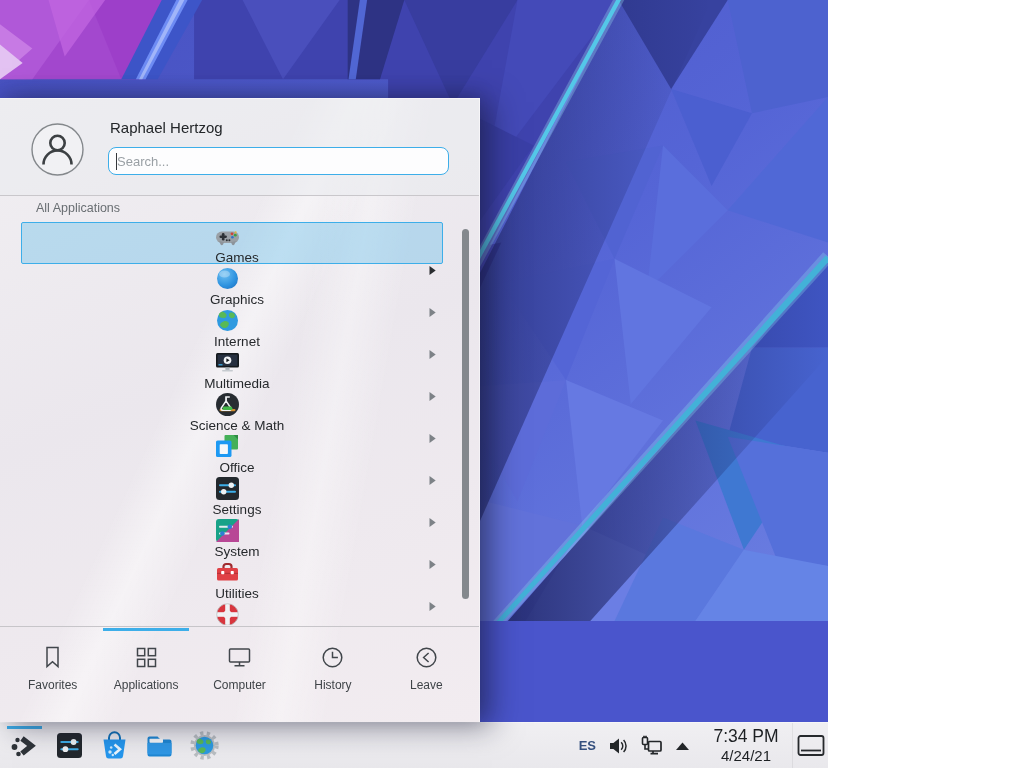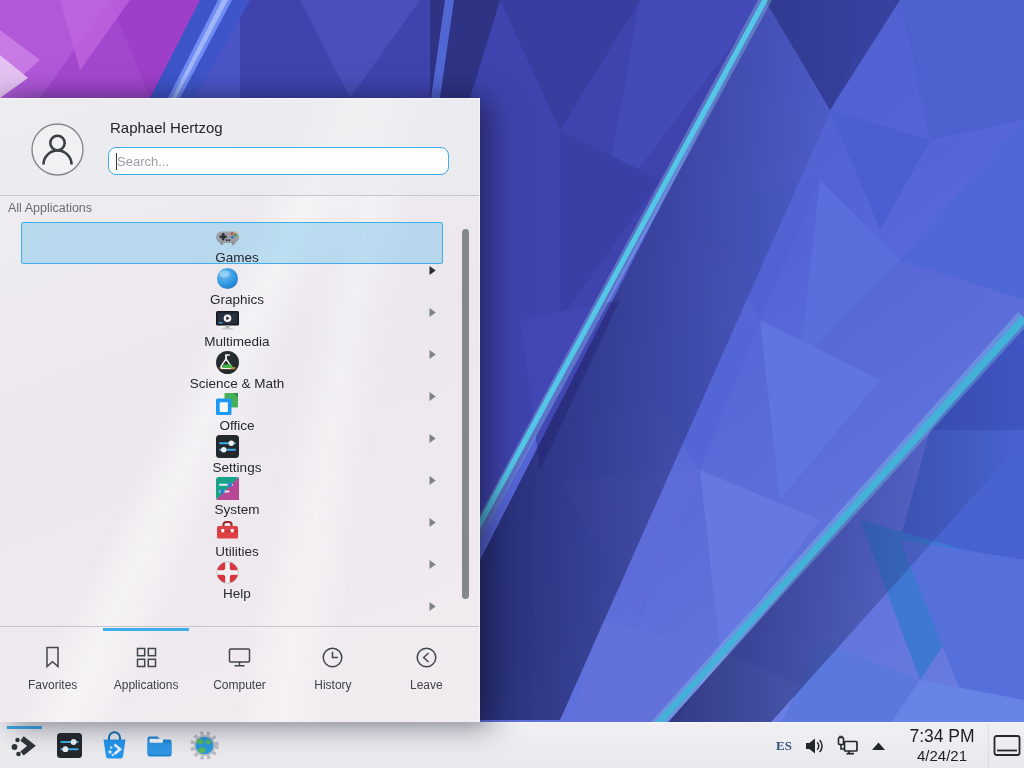--- a/index.html
+++ b/index.html
@@ -1,19 +1,19 @@
 <!DOCTYPE html>
 <html><head>
 <meta charset="utf-8">
 <style>
   * { margin:0; padding:0; box-sizing:border-box; }
   html,body { width:1024px; height:768px; overflow:hidden; }
   body { font-family:"Liberation Sans","DejaVu Sans",sans-serif; }
 
-  .desktop { position:relative; width:1024px; height:768px; overflow:hidden; background:#4a55cc; }
+  .desktop { position:relative; width:828px; height:768px; overflow:hidden; background:#4a55cc; }
   .wallpaper { position:absolute; inset:0; }
 
   
   .menu {
     position:absolute; left:0; top:98px; width:480px; height:624px;
     background:
       linear-gradient(115deg, rgba(255,255,255,0) 40%, rgba(255,255,255,.45) 46%, rgba(255,255,255,0) 53%),
       linear-gradient(100deg, rgba(255,255,255,0) 58%, rgba(255,255,255,.35) 66%, rgba(255,255,255,0) 74%),
       linear-gradient(160deg, #f1eff2 0%, #ebe7ed 45%, #f2ecf0 100%);
     box-shadow: 12px 4px 28px rgba(20,22,50,.5), 0 -6px 16px rgba(20,22,50,.18);
@@ -26,21 +26,21 @@
   .avatar { position:absolute; left:31px; top:24px; width:53px; height:53px; }
   .user-name { position:absolute; left:110px; top:20px; font-size:15px; color:#232629; }
   .search-box { position:absolute; left:108px; top:48px; width:341px; height:28px;
     background:#fdfdfe; border:1px solid #3daee9; border-radius:8px; }
   .search-box input { position:absolute; inset:0; width:100%; height:100%; border:none; outline:none;
     background:transparent; font-size:13px; padding:0 8px; color:#232629;
     font-family:"Liberation Sans","DejaVu Sans",sans-serif; }
   .search-box input::placeholder { color:#9aa0a5; }
   .text-caret { position:absolute; left:7px; top:5px; width:1px; height:17px; background:#33363a; }
 
-  .section-label { position:absolute; left:8px; top:102px; font-size:12.5px; color:#696e72; }
+  .section-label { position:absolute; left:36px; top:102px; font-size:12.5px; color:#696e72; }
 
   .app-list { position:absolute; top:123px; left:0; right:0; height:403px; overflow:hidden; }
   .app-item { height:42px; margin:0 36px 0 21px; padding-left:10px; display:flex; align-items:center;
     position:relative; border:1px solid transparent; border-radius:2px; cursor:default;flex-direction:column; }
   .app-item.selected { background:rgba(61,174,233,.30); border-color:#3daee9; }
   .app-icn { width:27px; height:27px; margin-right:19px; flex:0 0 27px; }
   .icn svg { width:100%; height:100%; display:block; }
   .app-label { font-size:13.5px; color:#26292c; }
   .arrow { margin-left:auto; padding-right:5px; display:flex; }
   .arrow svg path { fill:#7d8287; }
@@ -58,21 +58,21 @@
 
   
   .taskbar { position:absolute; left:0; right:0; bottom:0; height:46px; z-index:4;
     background:linear-gradient(#f0eff2, #e9e8ec); border-top:1px solid rgba(255,255,255,.6);
     display:flex; align-items:center; padding-left:2px; }
   .task-btn { width:45px; height:46px; display:flex; align-items:center; justify-content:center; position:relative; }
   .task-btn .icn { width:31px; height:31px; }
   .task-btn.active::before { content:''; position:absolute; top:3px; left:5px; right:5px; height:3px; background:#3daee9; }
 
   .tray { margin-left:auto; display:flex; align-items:center; height:100%; }
-  .kbd-layout { font-size:13px; font-weight:bold; color:#35507e; padding:0 6px;font-family:Liberation Serif, serif; }
+  .kbd-layout { font-size:13px; font-weight:bold; color:#35507e; padding:0 6px; }
   .tray-icn { display:flex; align-items:center; justify-content:center; padding:0 5px; }
   .clock { width:84px; text-align:center; color:#1d2023; margin:0 4px 0 8px; line-height:1; }
   .clock .time { font-size:17.5px; }
   .clock .date { font-size:15px; margin-top:2px; }
   .show-desktop { width:36px; height:46px; display:flex; align-items:center; justify-content:center;
     border-left:1px solid rgba(0,0,0,.06); }
 </style>
 </head>
 <body>
 
@@ -195,20 +195,36 @@
                   <stop offset="0" stop-color="#6fc0f2"></stop>
                   <stop offset=".6" stop-color="#2e93e0"></stop>
                   <stop offset="1" stop-color="#1c6fc0"></stop>
                 </radialGradient>
               </defs>
               <circle cx="13.5" cy="13.5" r="10.5" fill="url(#gfx)"></circle>
               <ellipse cx="10.5" cy="9" rx="5.5" ry="3.6" fill="#fff" opacity=".3"></ellipse>
             </svg>
           </span>
           <span class="app-label">Graphics</span>
+          <span class="arrow">
+            <svg width="9" height="11" viewBox="0 0 9 11">
+              <path d="M1.5 1l6.2 4.5-6.2 4.5z"></path>
+            </svg>
+          </span>
+        </div>
+        <div class="app-item">
+          <span class="icn app-icn">
+            <svg viewBox="0 0 27 27">
+              <circle cx="13.5" cy="13.5" r="10.5" fill="#2e9ae0"></circle>
+              <path d="M8 4.5c3 .8 5.4 2.8 4.4 4.9s-4.2 2-6.2.9S4 6 8 4.5z" fill="#58b957"></path>
+              <path d="M17.5 5.5c2.2 0 4.3 2.2 3.2 4.2s-4.3 2-5.4-.1.1-4.1 2.2-4.1z" fill="#58b957"></path>
+              <path d="M9.5 14.5c2.2-1 5.4 0 5.4 2.2s-2.2 4.4-4.4 4.4-4.4-2.2-4.4-3.3 1.2-2.3 3.4-3.3z" fill="#58b957"></path>
+            </svg>
+          </span>
+          <span class="app-label">Internet</span>
           <span class="arrow">
             <svg width="9" height="11" viewBox="0 0 9 11">
               <path d="M1.5 1l6.2 4.5-6.2 4.5z"></path>
             </svg>
           </span>
         </div>
         <div class="app-item">
           <span class="icn app-icn">
             <svg viewBox="0 0 27 27">
               <rect x="2" y="4" width="23" height="14.5" rx="1.5" fill="#15191d"></rect>

